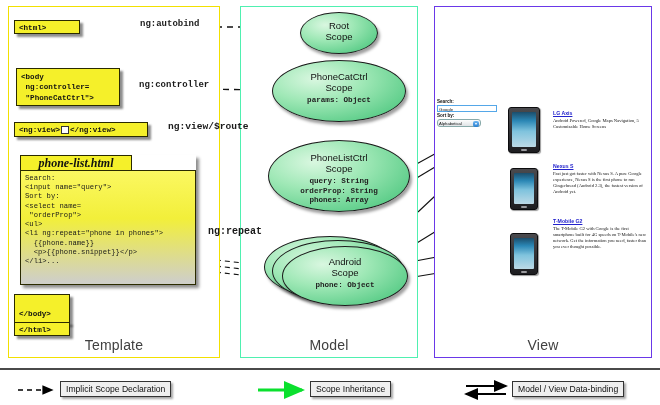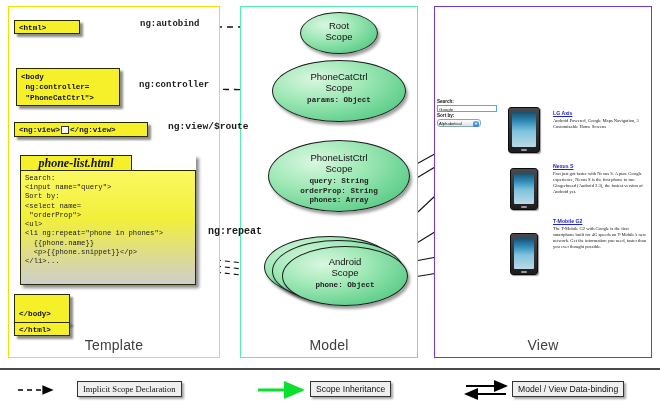--- a/index.html
+++ b/index.html
@@ -86,21 +86,21 @@
   .li-desc{font-size:4.6px;color:#151515;line-height:1.32;font-family:"Liberation Serif",serif;}
   #item-1{left:553px;top:110px;}
   #item-2{left:553px;top:163px;}
   #item-3{left:553px;top:218px;}
 
   
   #legend-rule{position:absolute;left:0;top:368px;width:660px;height:2px;background:#4a4a4a;}
   .legend-box{position:absolute;border:1.3px solid #333;background:#efefef;
               box-shadow:2px 2px 2px rgba(0,0,0,.35);font-size:8.6px;color:#111;
               padding:2px 5px;box-sizing:border-box;white-space:nowrap;}
-  #lg-box-1{left:77px;top:381px;font-family:Liberation Serif, serif;}
+  #lg-box-1{left:60px;top:381px;}
   #lg-box-2{left:310px;top:381px;}
   #lg-box-3{left:512px;top:381px;}
 
   
   .edge-label{position:absolute;font-family:"Liberation Mono",monospace;font-weight:bold;
               color:#1a1a1a;background:transparent;}
   #lbl-autobind{left:140px;top:19px;font-size:9px;}
   #lbl-controller{left:139px;top:80px;font-size:9px;}
   #lbl-ngview{left:168px;top:121px;font-size:9.6px;}
   #lbl-ngrepeat{left:208px;top:226px;font-size:10px;}

